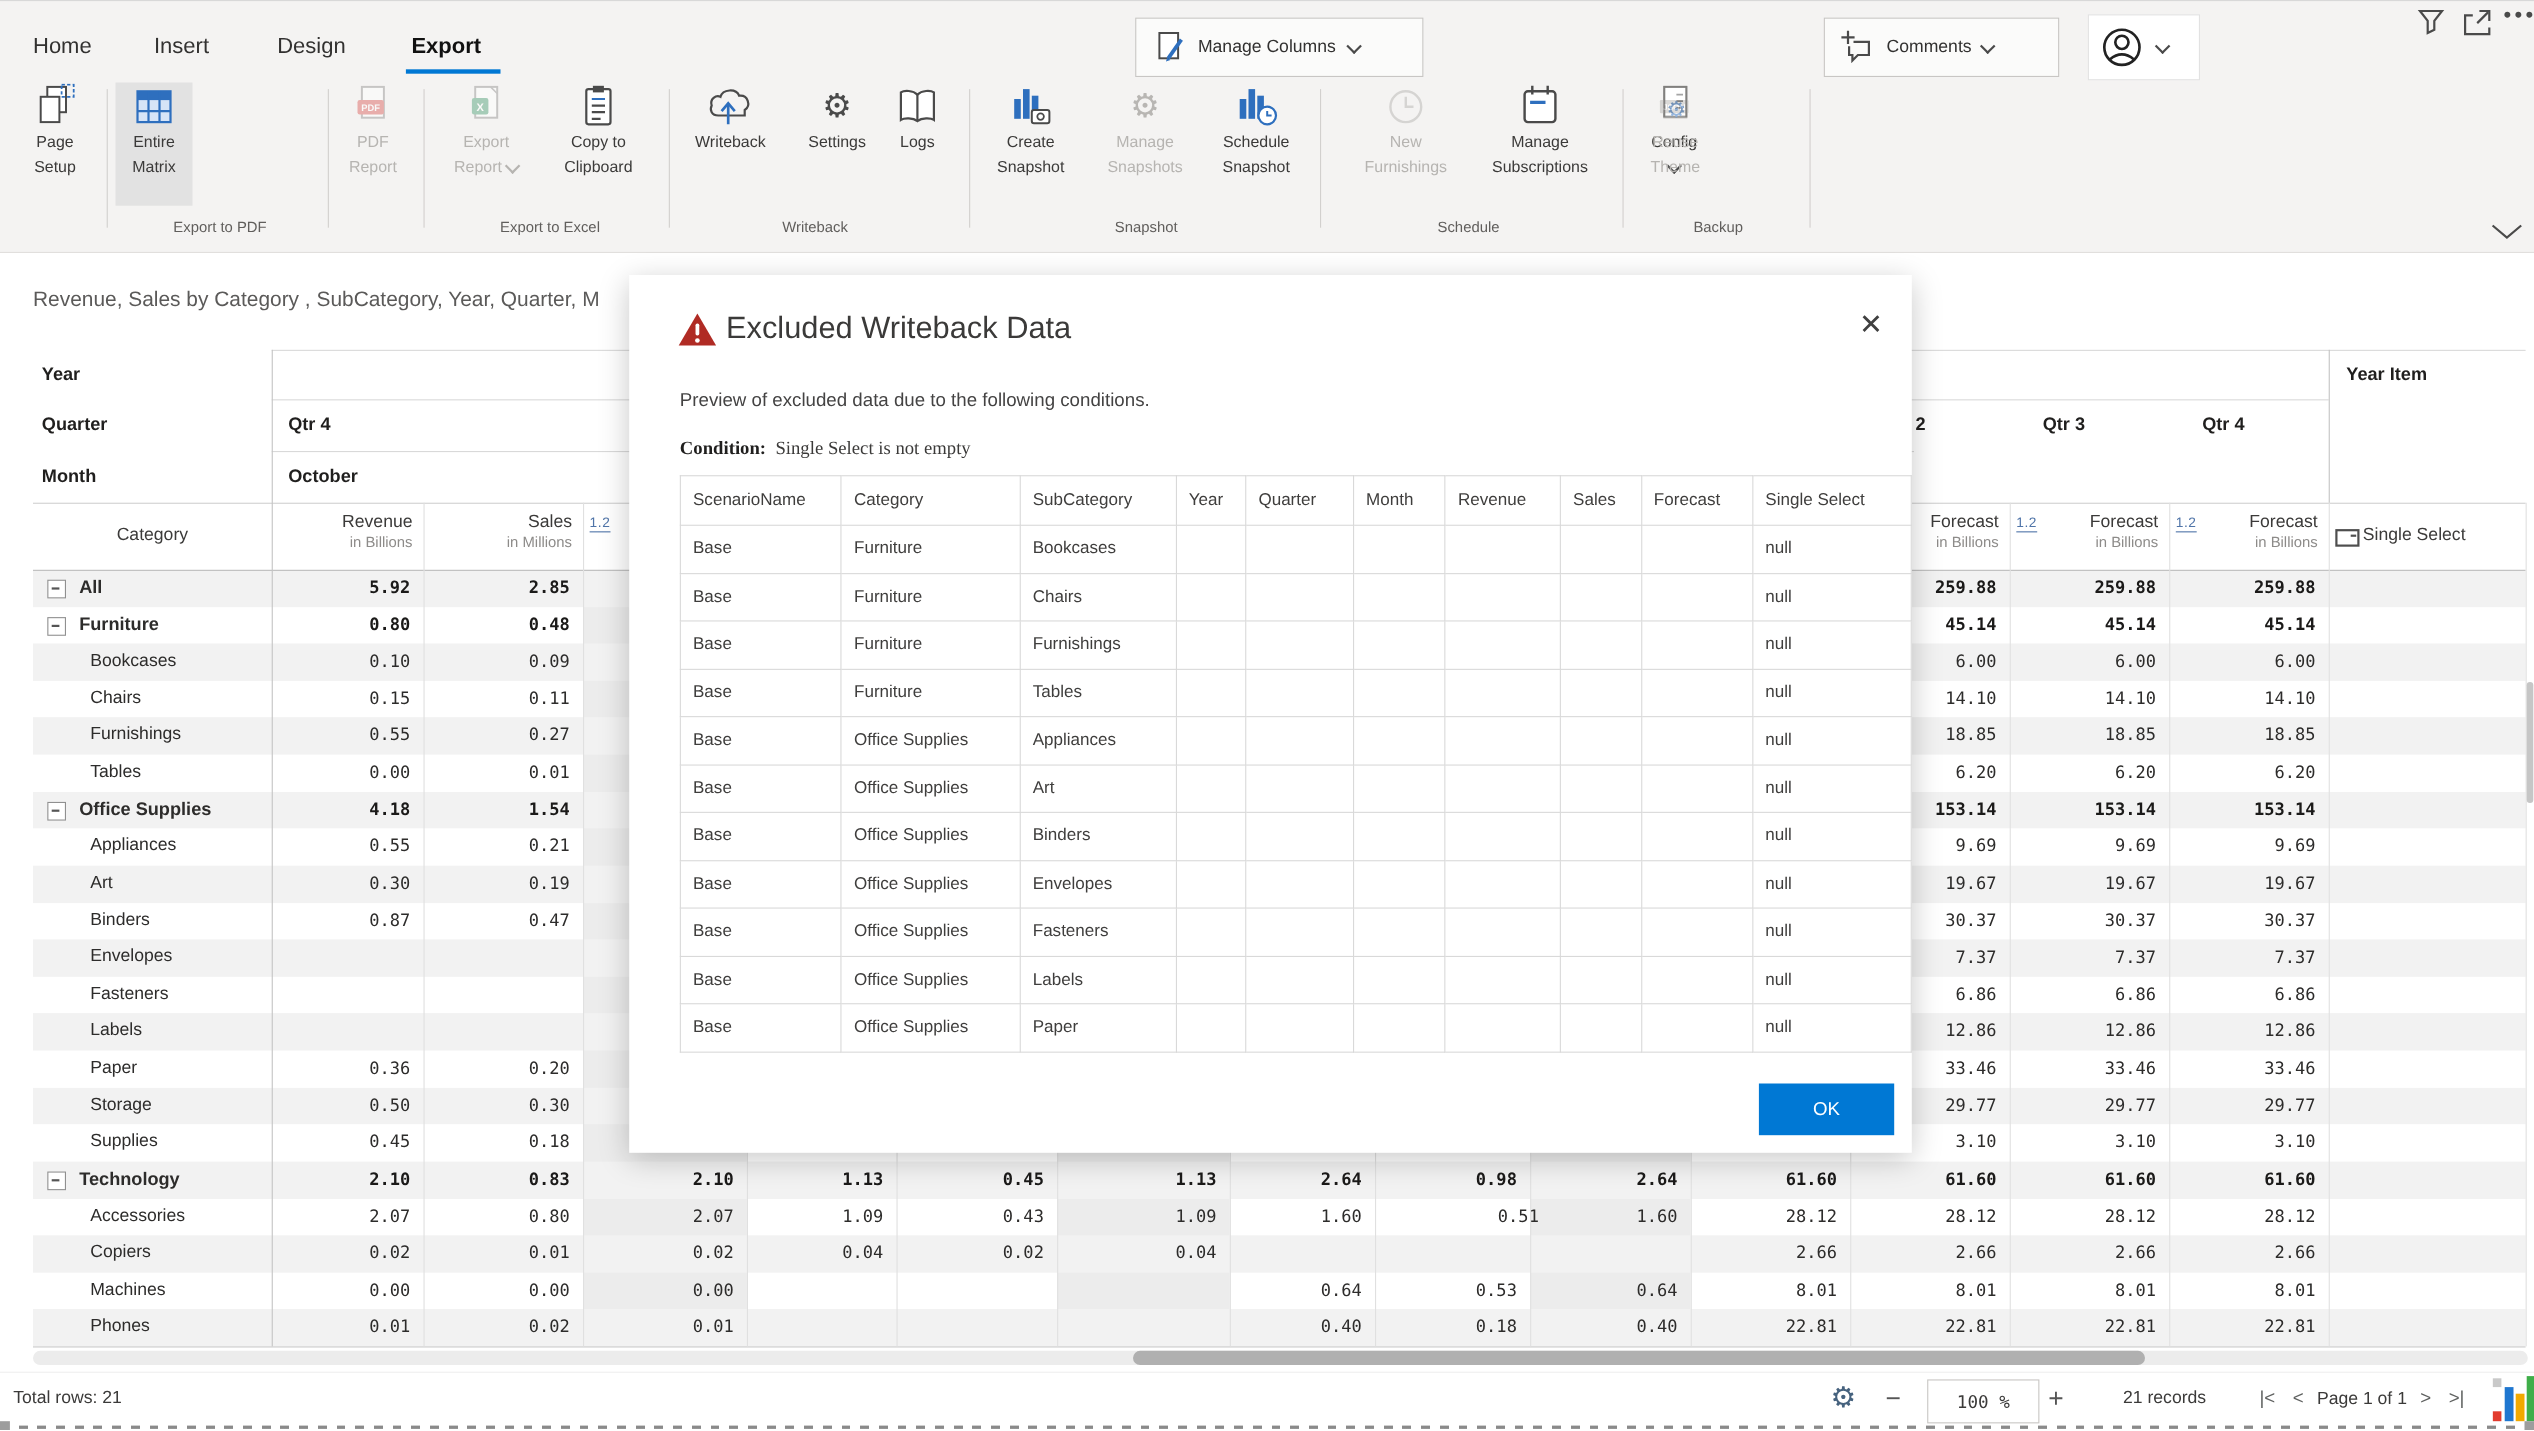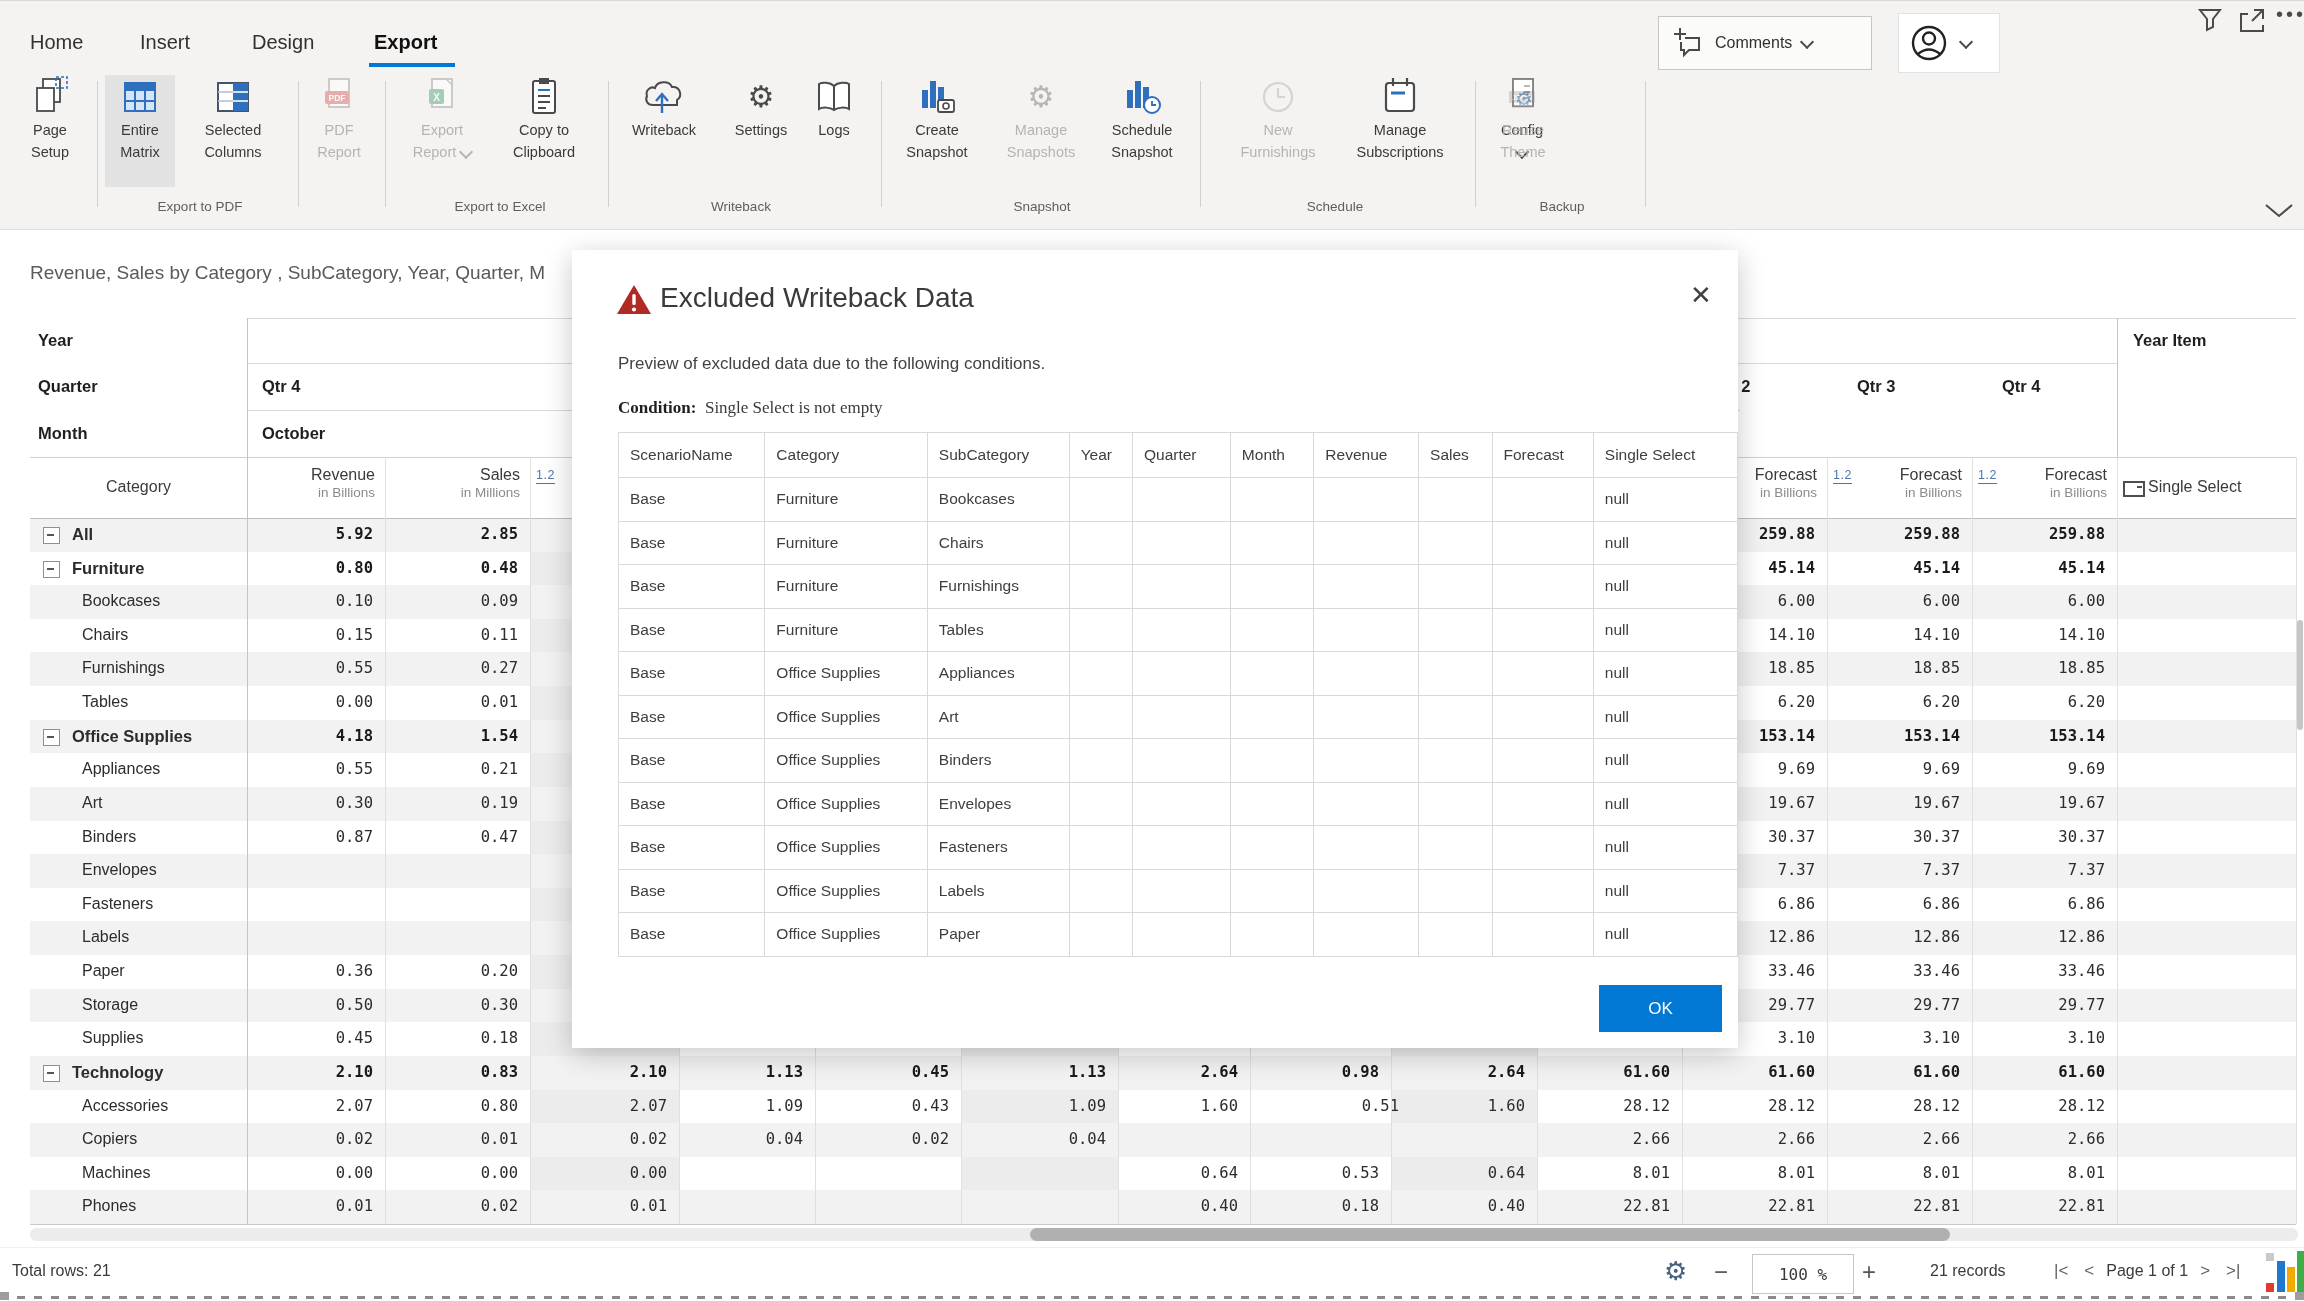--- a/index.html
+++ b/index.html
@@ -79,20 +79,31 @@
 
 <div id="stage">
 
   <div id="ribbon">
     <div class="tab" style="left:30px">Home</div>
     <div class="tab" style="left:140px">Insert</div>
     <div class="tab" style="left:252px">Design</div>
     <div class="tab active" style="left:374px">Export</div>
     <div class="tab-underline" style="left:369px;width:86px"></div>
 
+    <div class="topbtn" style="left:1032px;top:15px;width:246px;height:52px;padding-left:14px">
+      <span style="margin-right:10px">
+        <svg width="32" height="32" viewBox="0 0 32 32">
+            <rect x="7" y="3" width="17" height="23" fill="#fff" stroke="#4a4a4a" stroke-width="1.8"></rect>
+            <line x1="15" y1="26" x2="27" y2="9" stroke="#2e6fbe" stroke-width="3.4"></line>
+            <polygon points="13,29 17,27.5 14,25.5" fill="#2e6fbe"></polygon>
+          </svg>
+      </span>
+      <span>Manage Columns</span>
+      <span class="chev" style="margin-left:12px"></span>
+    </div>
 
     <div class="topbtn" style="left:1658px;top:15px;width:200px;height:52px;padding-left:12px">
       <span style="margin-right:10px">
         <svg width="34" height="34" viewBox="0 0 34 34">
             <line x1="3" y1="8" x2="15" y2="8" stroke="#4a4a4a" stroke-width="2"></line>
             <line x1="9" y1="2" x2="9" y2="14" stroke="#4a4a4a" stroke-width="2"></line>
             <polyline points="14,12 28,12 28,24 18,24 13,29 13,24 10,24 10,16" fill="none" stroke="#4a4a4a" stroke-width="2"></polyline>
           </svg>
       </span>
       <span>Comments</span>
@@ -147,34 +158,20 @@
         <svg width="38" height="36" viewBox="0 0 38 36">
             <rect x="4" y="4" width="30" height="28" fill="#d6e4f7" stroke="#2e6fbe" stroke-width="2"></rect>
             <rect x="4" y="4" width="30" height="8" fill="#2e6fbe"></rect>
             <line x1="14" y1="4" x2="14" y2="32" stroke="#2e6fbe" stroke-width="2"></line>
             <line x1="24" y1="4" x2="24" y2="32" stroke="#2e6fbe" stroke-width="2"></line>
             <line x1="4" y1="22" x2="34" y2="22" stroke="#2e6fbe" stroke-width="2"></line>
           </svg>
       </div>
       <div>Entire</div>
         <div>Matrix</div>
-    </div>
-    <div class="rbtn" style="left:179px;width:108px">
-      <div class="ic">
-        <svg width="38" height="36" viewBox="0 0 38 36">
-            <rect x="4" y="4" width="30" height="28" fill="#fff" stroke="#44546a" stroke-width="2"></rect>
-            <rect x="19" y="4" width="15" height="28" fill="#2e6fbe"></rect>
-            <line x1="19" y1="13" x2="34" y2="13" stroke="#fff" stroke-width="1.6"></line>
-            <line x1="19" y1="22" x2="34" y2="22" stroke="#fff" stroke-width="1.6"></line>
-            <line x1="4" y1="13" x2="19" y2="13" stroke="#b9c0cc" stroke-width="1.6"></line>
-            <line x1="4" y1="22" x2="19" y2="22" stroke="#b9c0cc" stroke-width="1.6"></line>
-          </svg>
-      </div>
-      <div>Selected</div>
-        <div>Columns</div>
     </div>
     <div class="rdiv" style="left:298px"></div>
 
     <div class="rbtn dis" style="left:306px;width:66px">
       <div class="ic">
         <svg width="38" height="40" viewBox="0 0 38 40">
             <rect x="9" y="2" width="20" height="28" fill="#fff" stroke="#9a9998" stroke-width="1.8"></rect>
             <rect x="5" y="14" width="24" height="13" rx="2" fill="#dd6a66"></rect>
             <text x="17" y="24" font-size="8.5" font-weight="bold" fill="#fff" text-anchor="middle" font-family="Liberation Sans,sans-serif">PDF</text>
           </svg>

